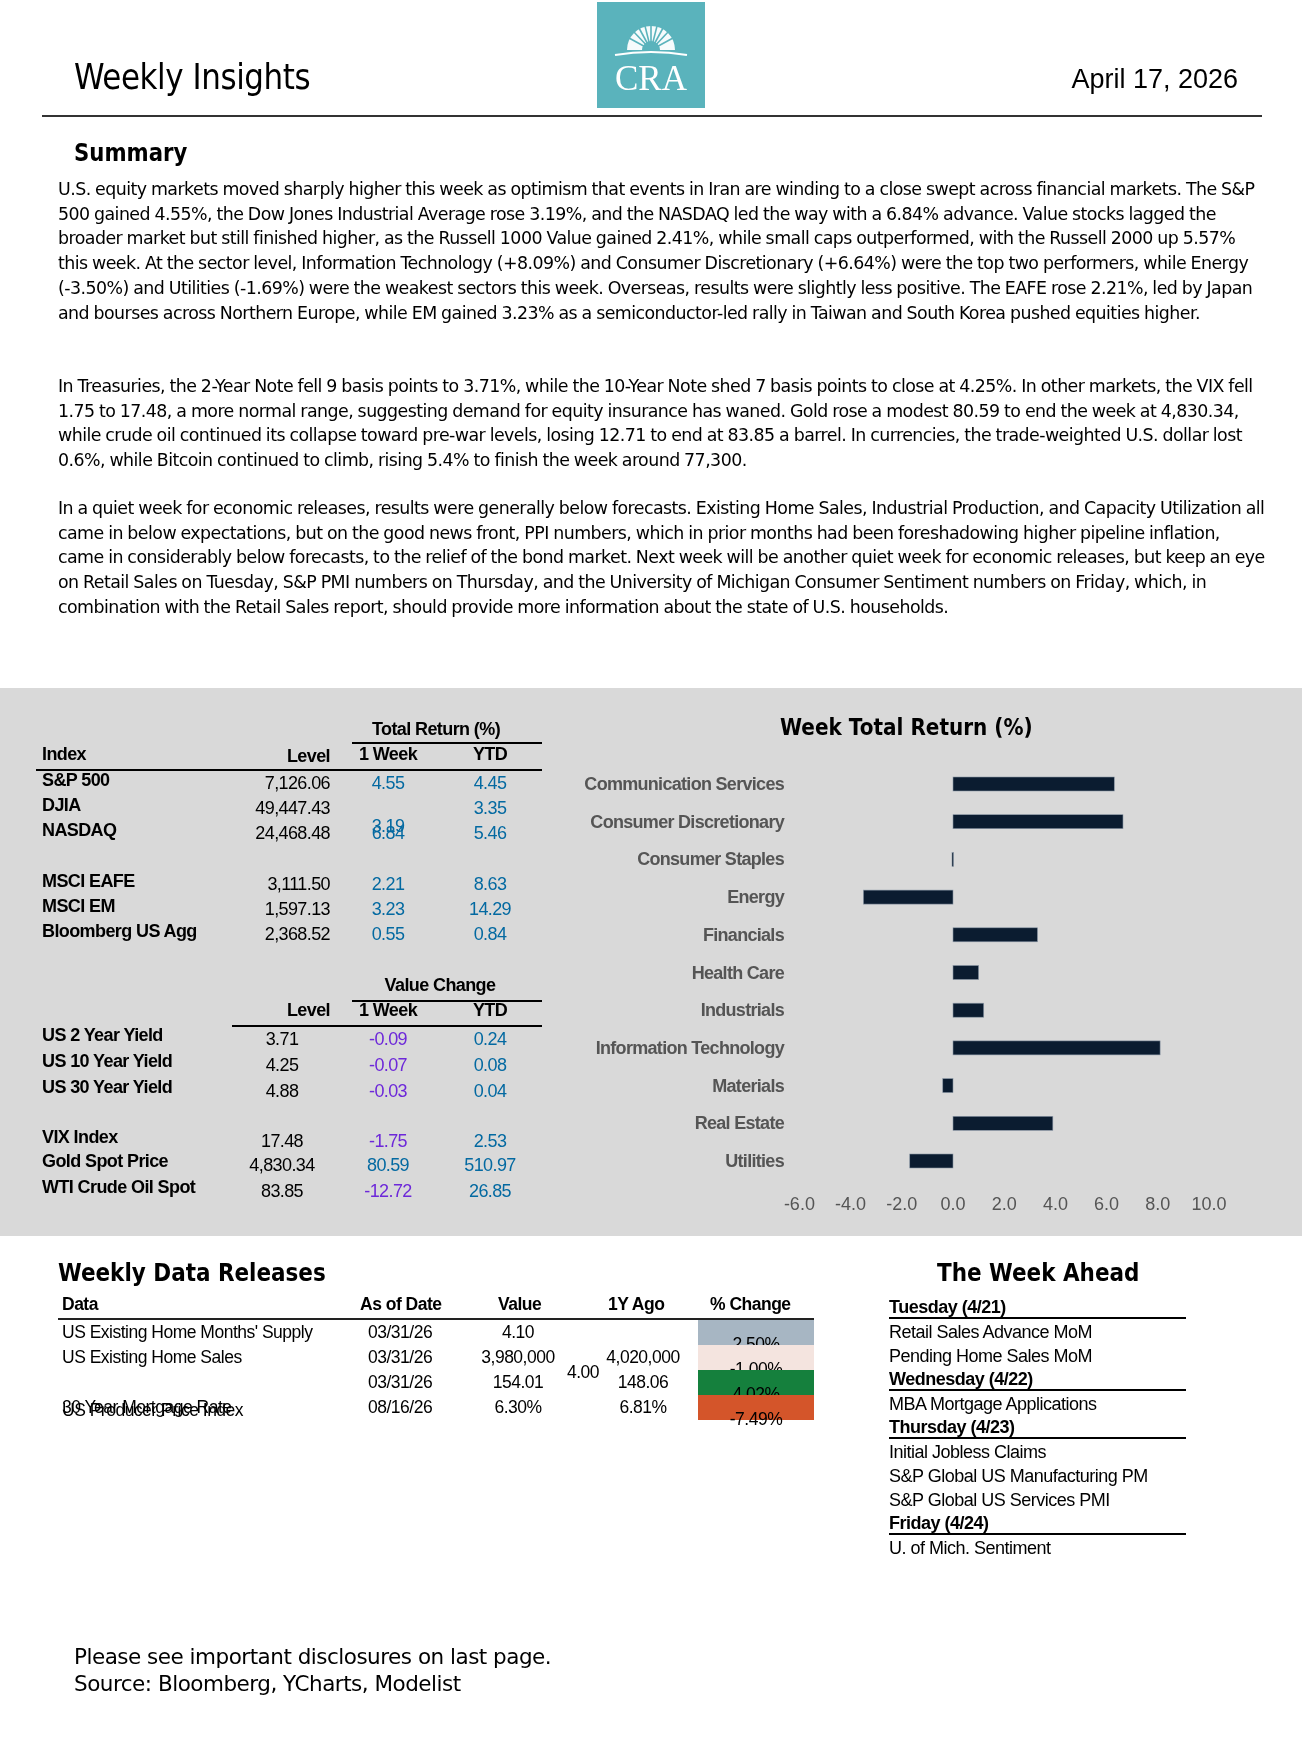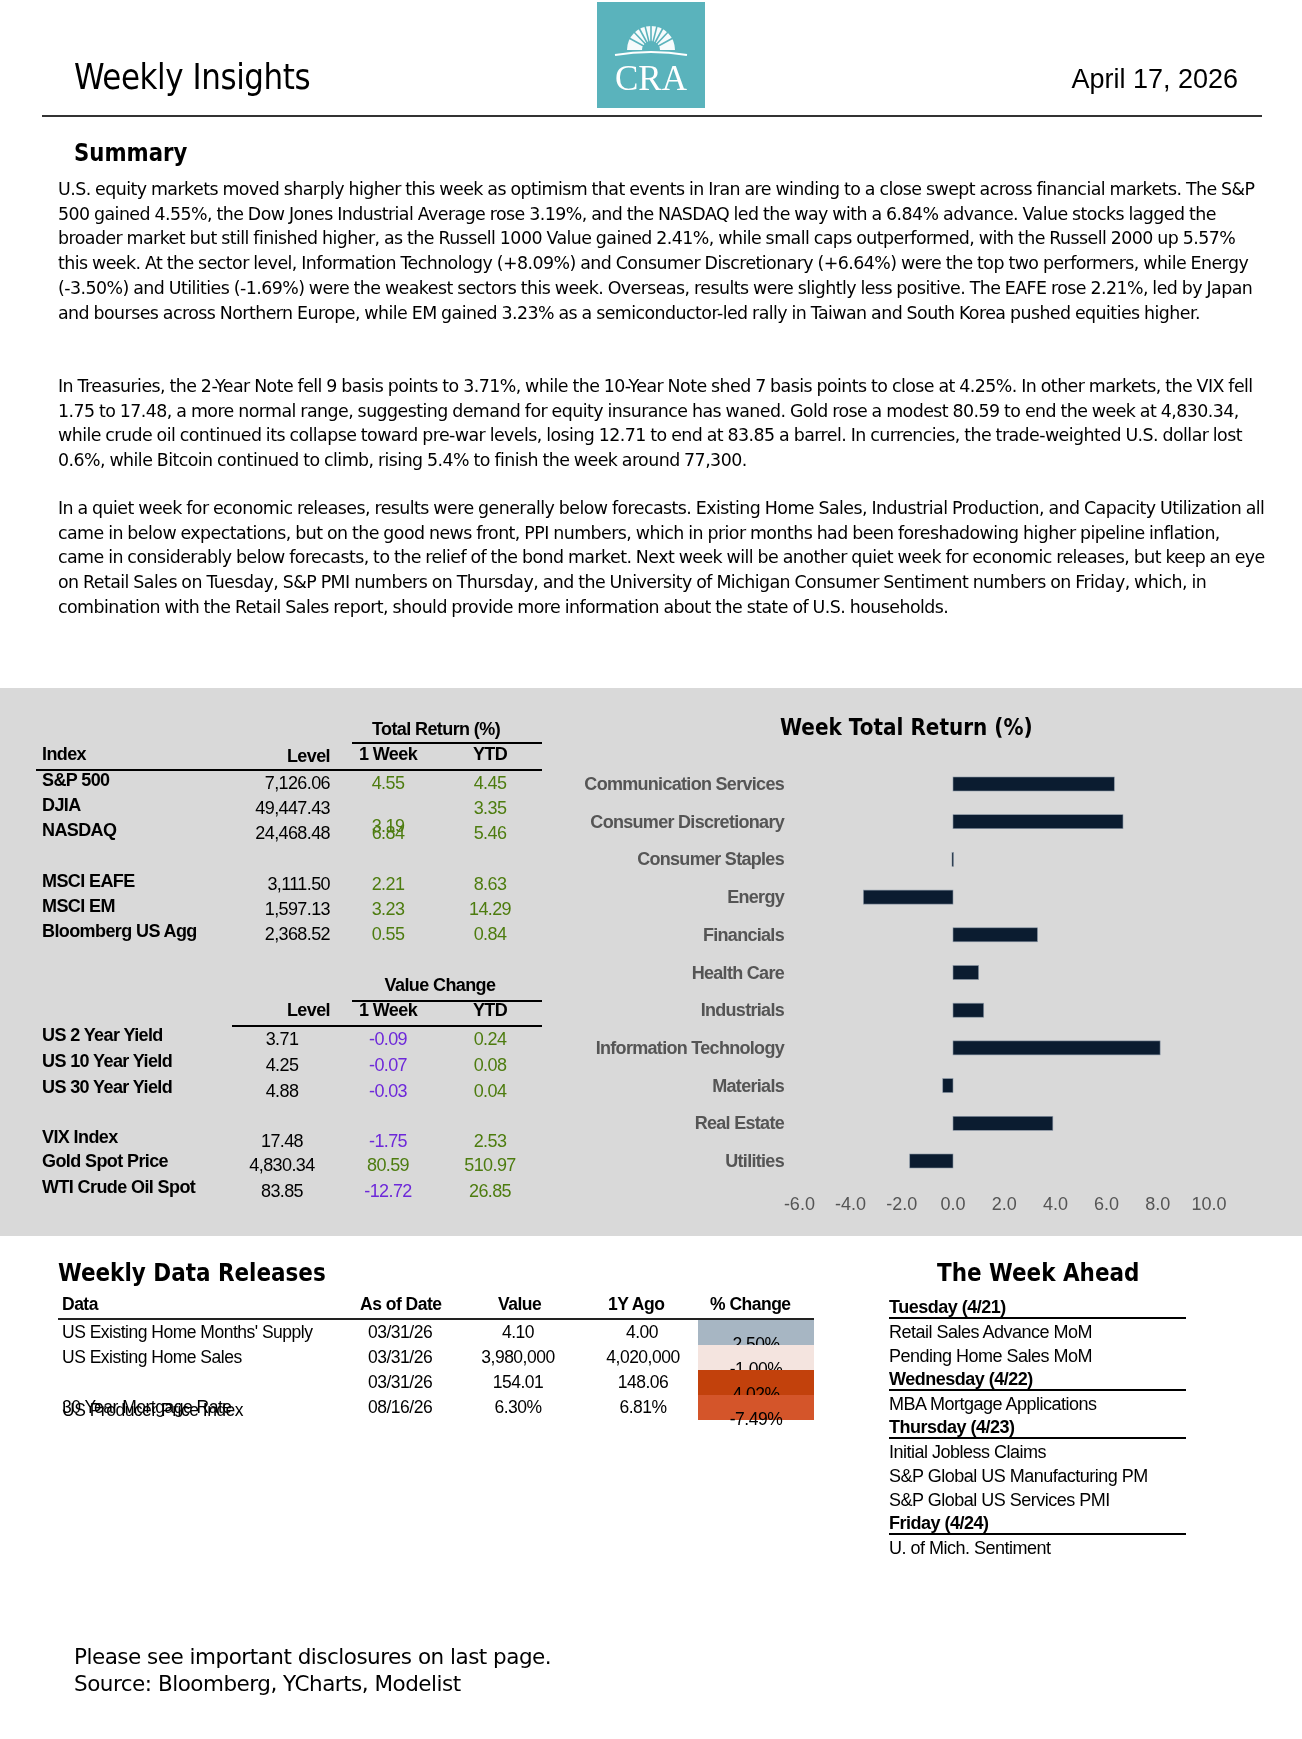--- a/index.html
+++ b/index.html
@@ -15,21 +15,21 @@
   #p1 { top: 177px; }
   #p2 { top: 374px; }
   #p3 { top: 496px; }
 
   #gray { left: 0; top: 688px; width: 1302px; height: 548px; background: #d9d9d9; }
 
   .tbl { font-size: 18px; letter-spacing: -0.6px; }
   .c-name { position: absolute; font-weight: bold; }
   .c-num { position: absolute; text-align: center; }
   .neg { color: #6d28d9; }
-  .pos { color: #4d7c0f; }
+  .pos { color: #0369a1; }
   .hdr { position: absolute; font-weight: bold; text-align: center; }
   .rule { position: absolute; background: #000; }
 
   #chart-title { left: 780px; top: 714px; font-size: 23px; font-weight: bold; font-family: "DejaVu Sans", sans-serif; transform: scaleX(0.87); transform-origin: left; }
   #chart { left: 560px; top: 760px; }
   .cat-label { font-family: "Liberation Sans", sans-serif; font-size: 18px; font-weight: bold; fill: #555; letter-spacing: -0.7px; }
   .tick-label { font-family: "Liberation Sans", sans-serif; font-size: 18px; fill: #555; }
 
   #wdr-h { left: 58px; top: 1258px; font-size: 25px; font-weight: bold; font-family: "DejaVu Sans", sans-serif; transform: scaleX(0.86); transform-origin: left; }
   #wdr { left: 58px; top: 1292px; width: 756px; font-size: 17.5px; letter-spacing: -0.5px; }
@@ -216,36 +216,36 @@
     <span class="cell" style="left:302px;">As of Date</span>
     <span class="cell" style="left:440px;">Value</span>
     <span class="cell" style="left:550px;">1Y Ago</span>
     <span class="cell" style="left:652px;">% Change</span>
   </div>
   <div id="wdr-rows">
       <div class="row">
         <span class="cell" style="left:4px;">US Existing Home Months' Supply</span>
         <span class="cell" style="left:310px;">03/31/26</span>
         <span class="cell" style="left:400px;width:120px;text-align:center;">4.10</span>
-        <span class="cell" style="left:524px;width:120px;text-align:center;">4.00</span>
+        <span class="cell" style="left:509px;width:120px;margin-top:40px;">4.00</span>
         <span class="pct" style="background:#a7b6c3;color:#000000;">2.50%</span>
       </div>
       <div class="row">
         <span class="cell" style="left:4px;">US Existing Home Sales</span>
         <span class="cell" style="left:310px;">03/31/26</span>
         <span class="cell" style="left:400px;width:120px;text-align:center;">3,980,000</span>
         <span class="cell" style="left:525px;width:120px;text-align:center;">4,020,000</span>
         <span class="pct" style="background:#f4e4df;color:#000000;">-1.00%</span>
       </div>
       <div class="row">
         <span class="cell" style="left:4px;margin-top:28px;">US Producer Price Index</span>
         <span class="cell" style="left:310px;">03/31/26</span>
         <span class="cell" style="left:400px;width:120px;text-align:center;">154.01</span>
         <span class="cell" style="left:525px;width:120px;text-align:center;">148.06</span>
-        <span class="pct" style="background:#c2410c;color:#000000;">4.02%</span>
+        <span class="pct" style="background:#15803d;color:#000000;">4.02%</span>
       </div>
       <div class="row">
         <span class="cell" style="left:4px;">30 Year Mortgage Rate</span>
         <span class="cell" style="left:310px;">08/16/26</span>
         <span class="cell" style="left:400px;width:120px;text-align:center;">6.30%</span>
         <span class="cell" style="left:525px;width:120px;text-align:center;">6.81%</span>
         <span class="pct" style="background:#d4552a;color:#000000;">-7.49%</span>
       </div>
     </div>
 </div>

